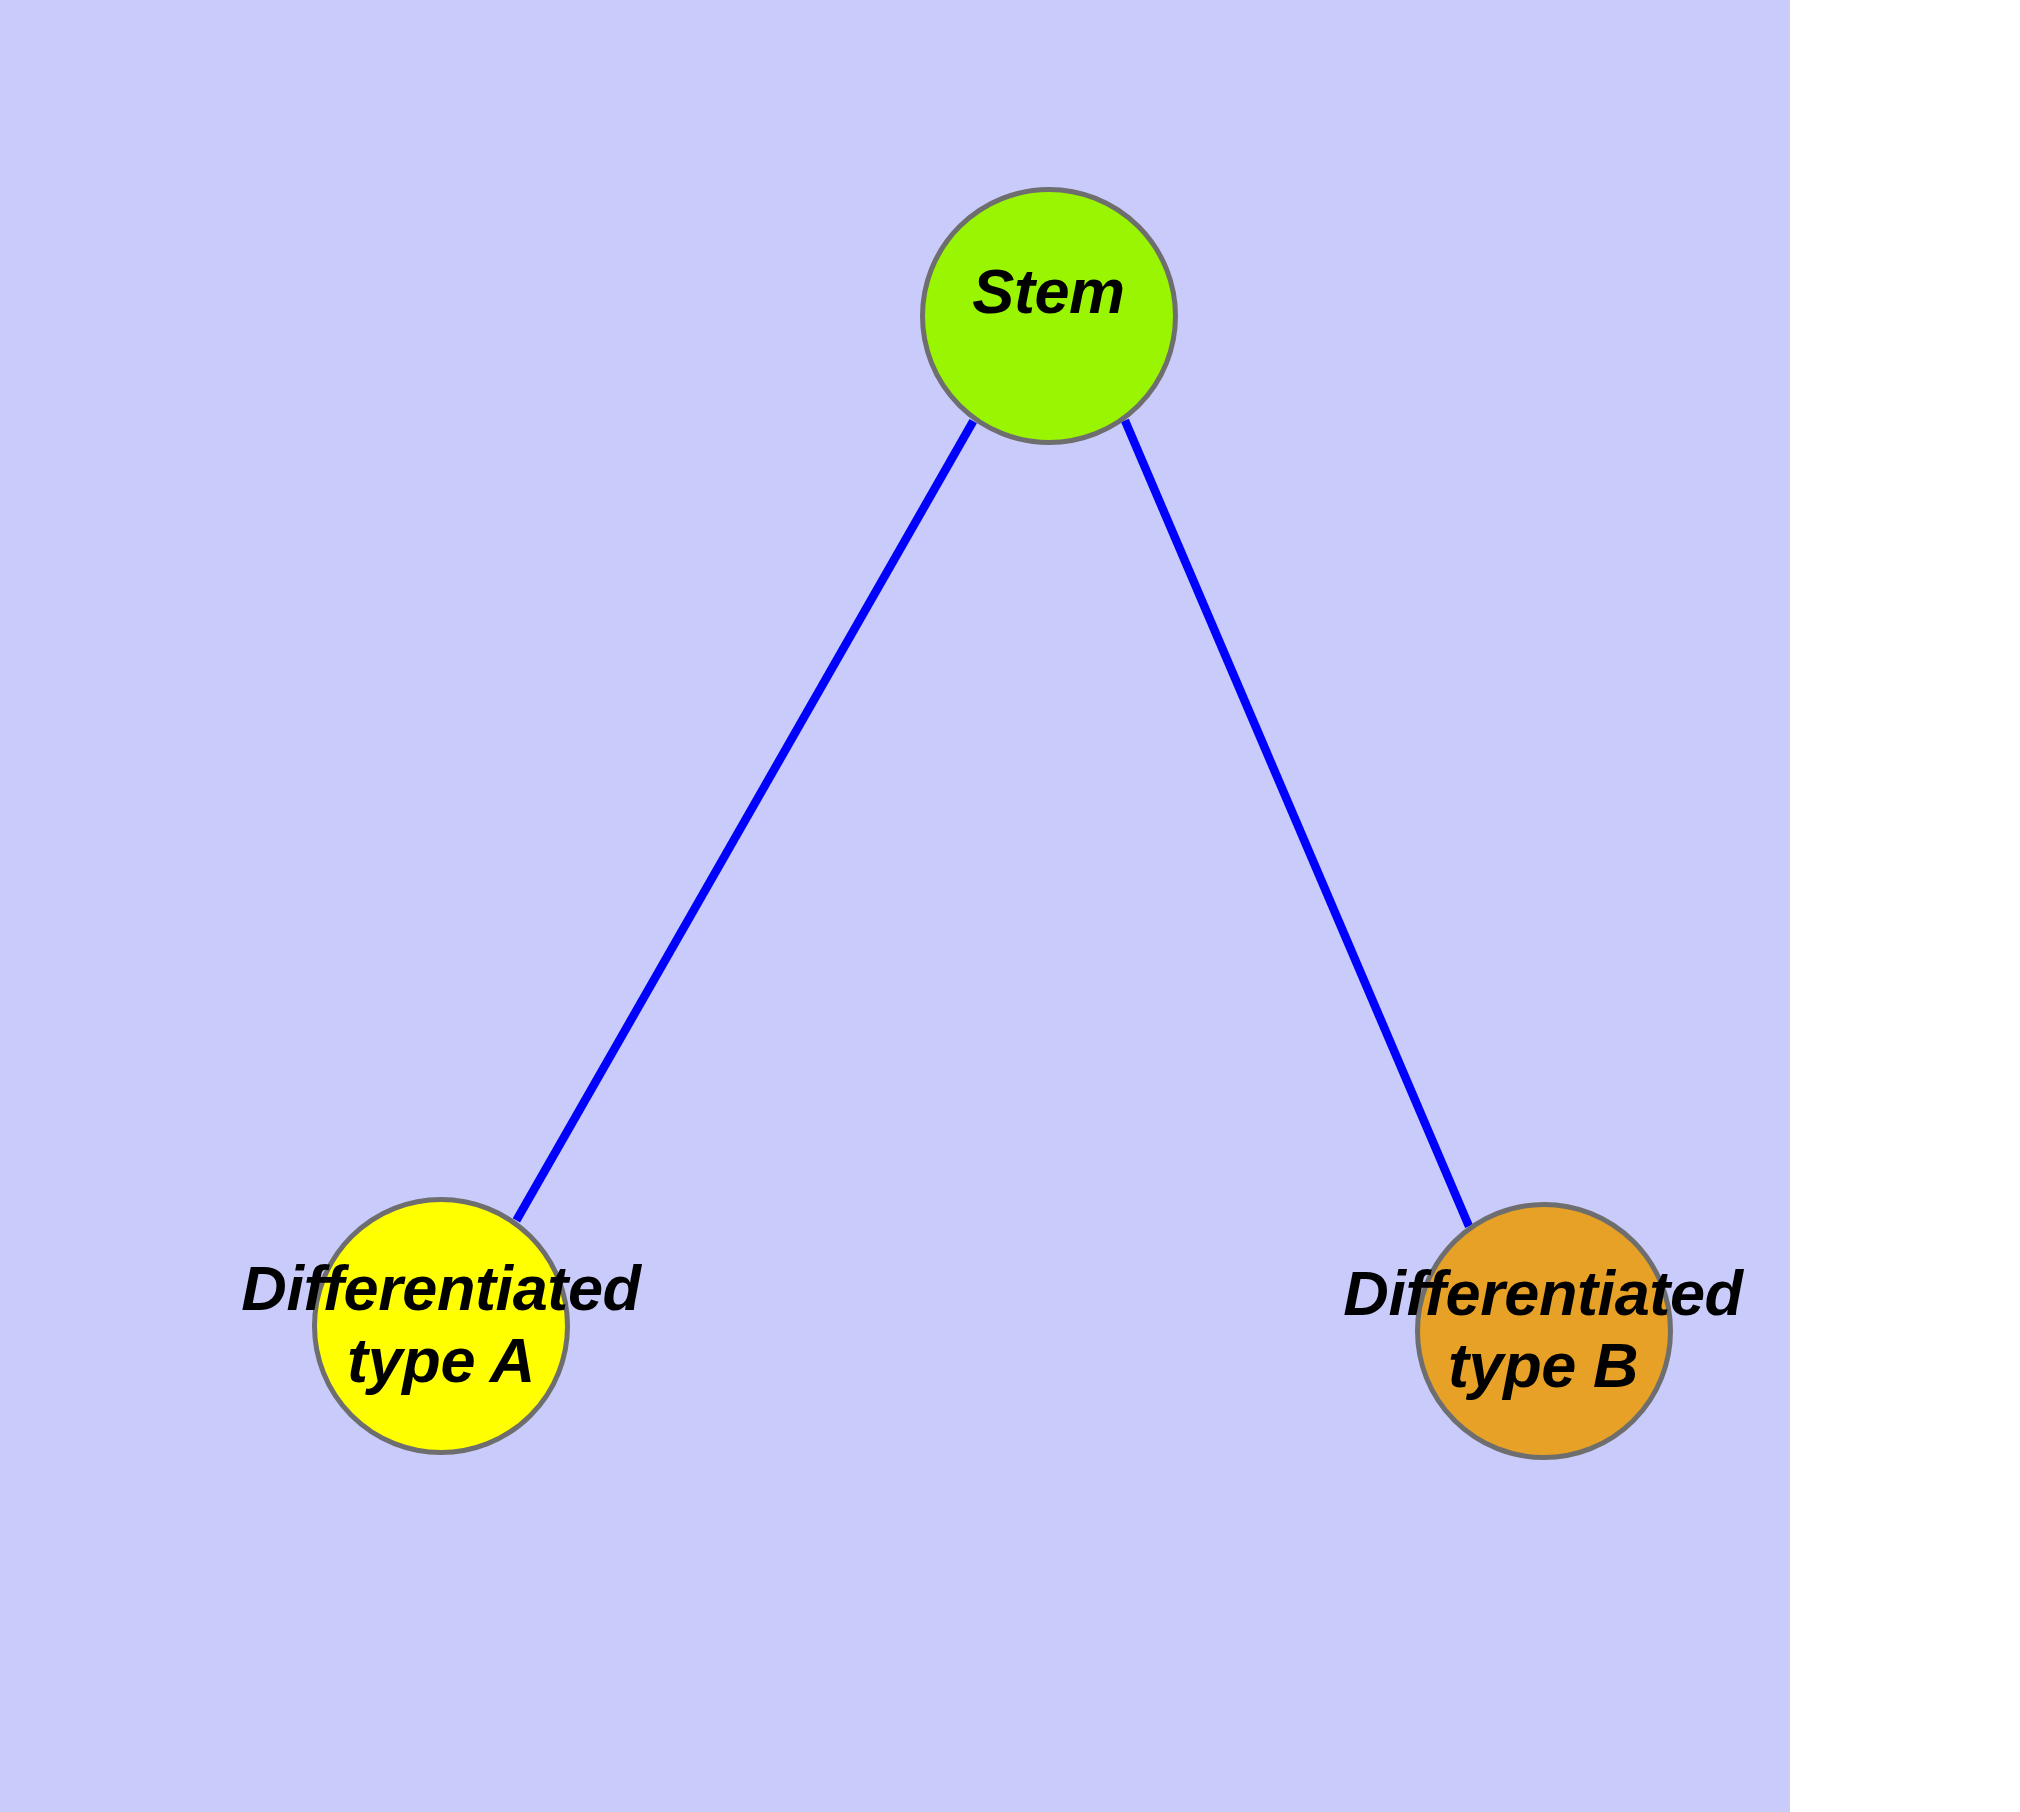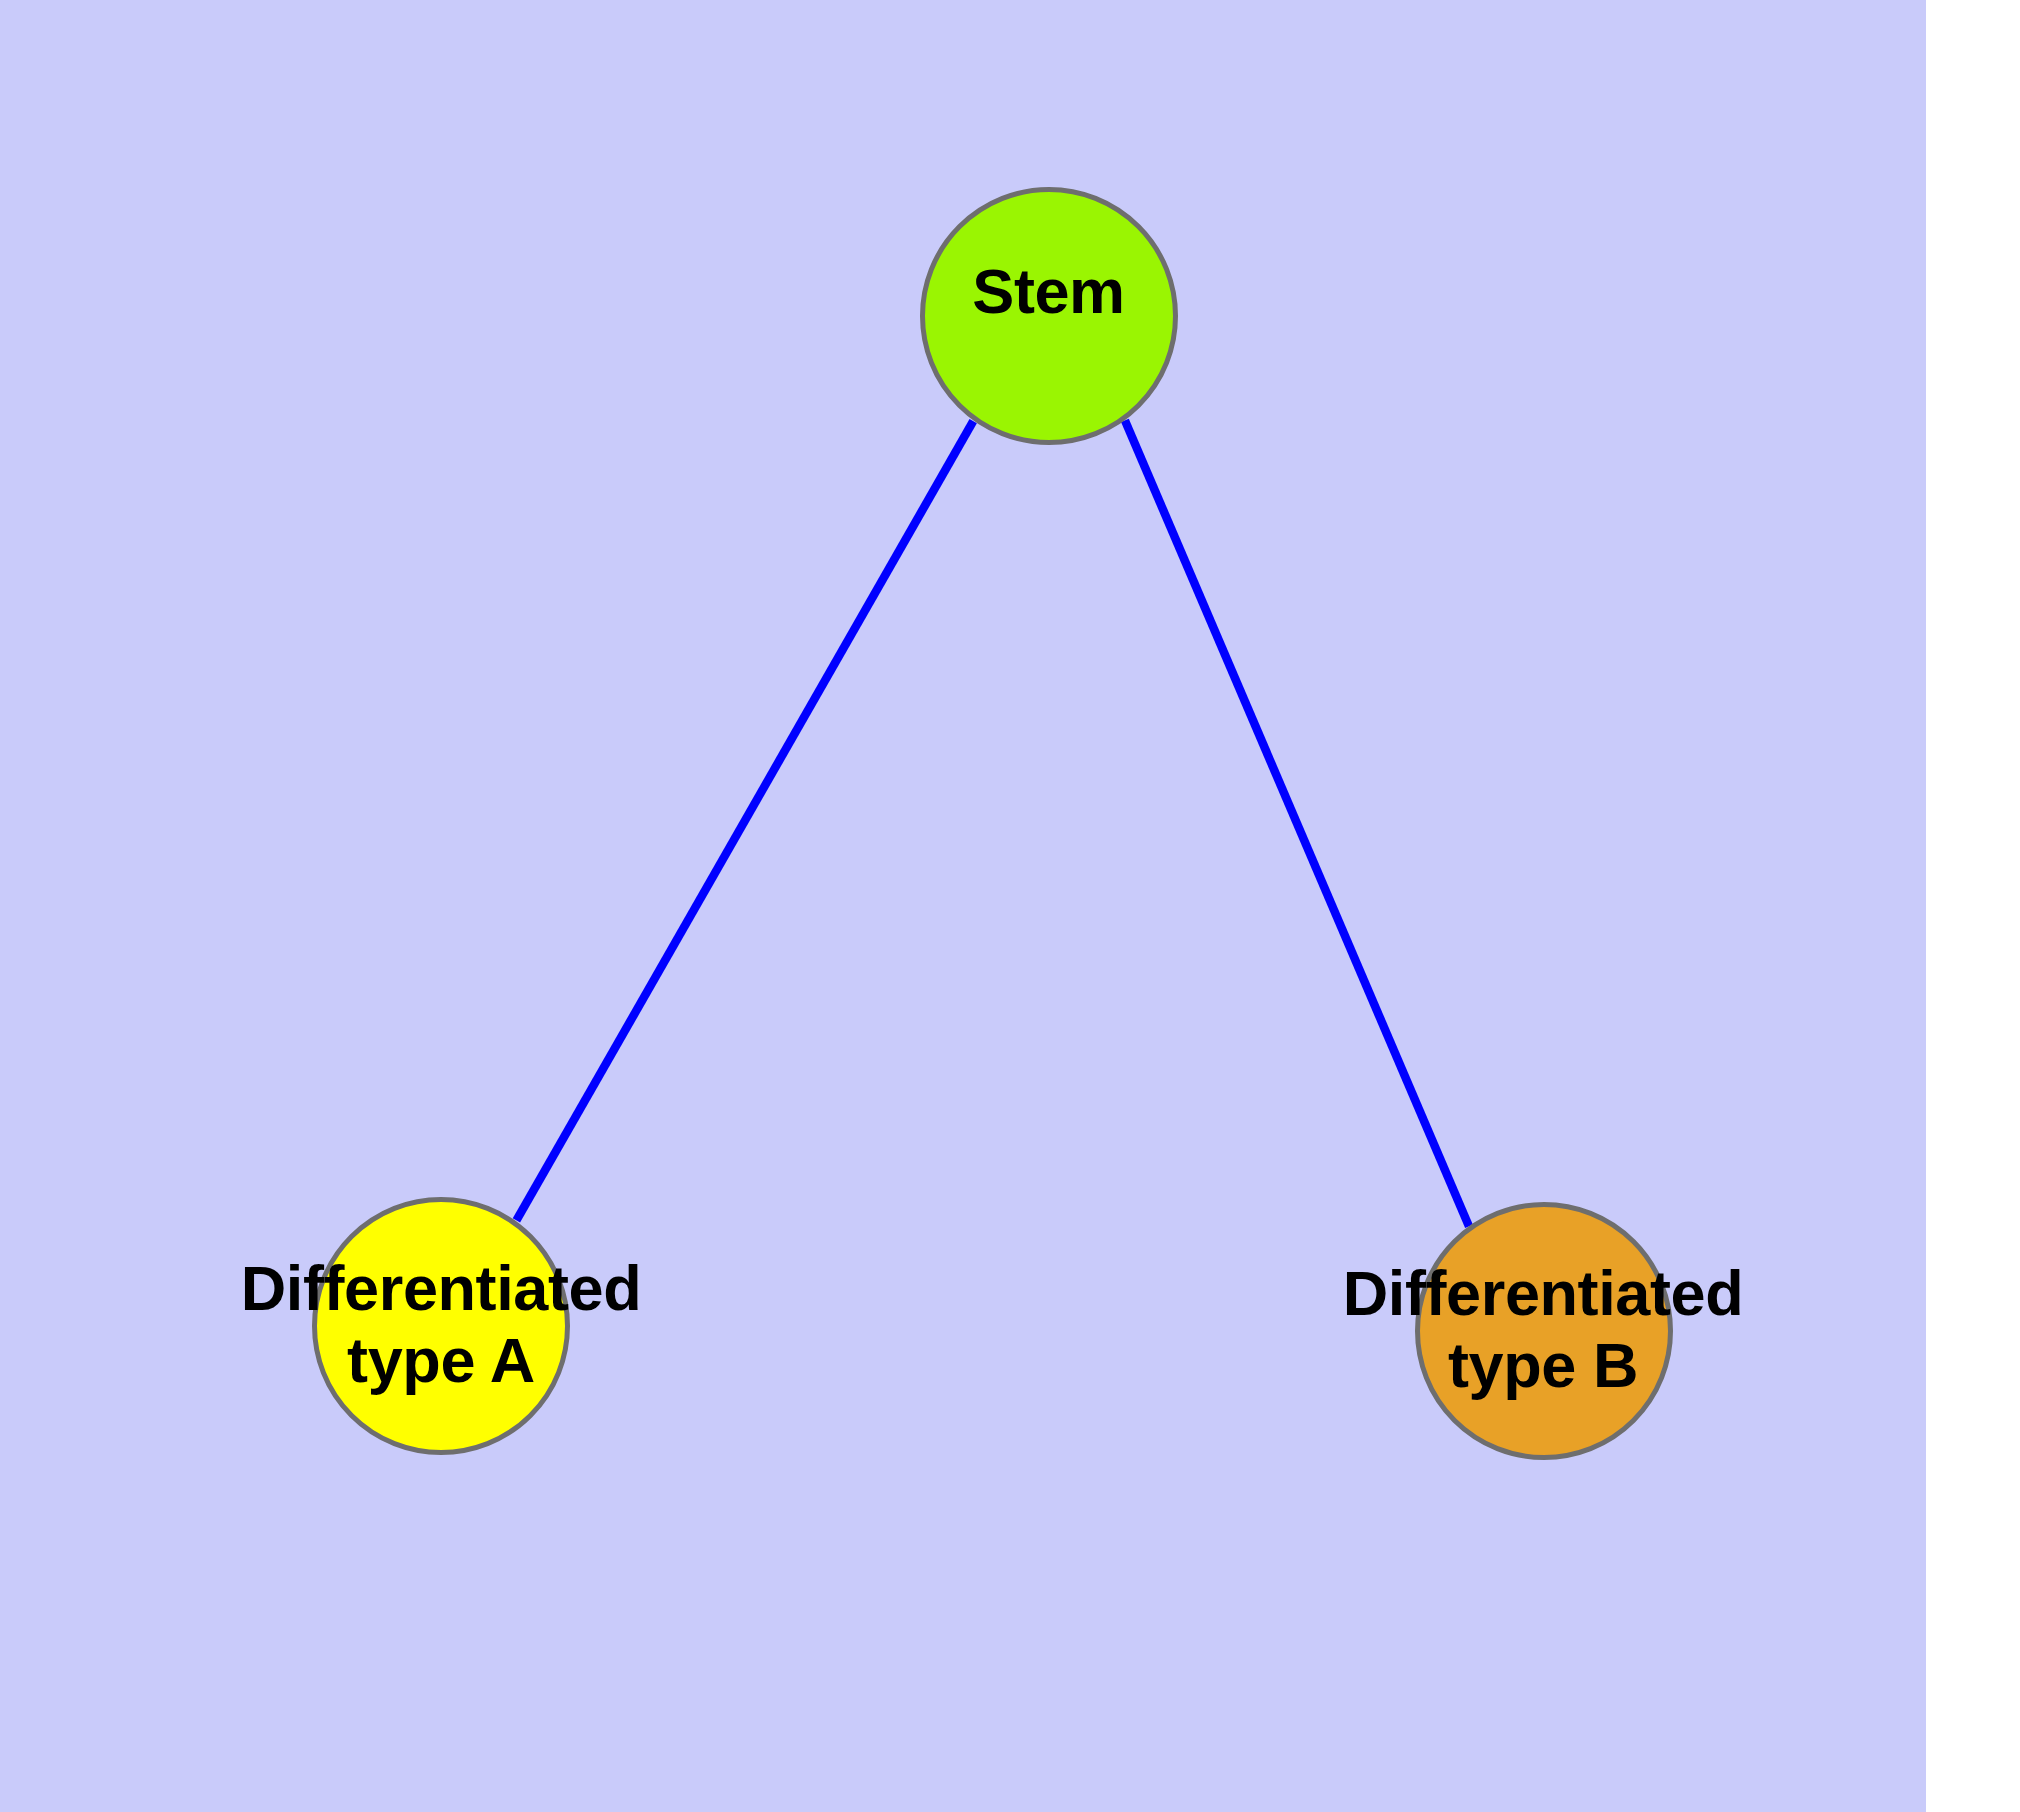--- a/index.html
+++ b/index.html
@@ -2,24 +2,25 @@
 <html style="font-size:13.6px"><head>
 <meta charset="utf-8">
 <style>
   html, body {
     margin: 0;
     padding: 0;
     background: #ffffff;
   }
   #canvas {
     position: relative;
-    width: 1926px;
+    width: 1790px;
     height: 1812px;
     overflow: hidden;
     font-family: "Liberation Sans", sans-serif;
+    font-style: italic;
   }
   #bg-rect {
     position: absolute;
     left: 0; top: 0;
     width: 2021px;
     height: 1812px;
     background: #c9cbfa;
   }
   #edge-layer {
     position: absolute;

